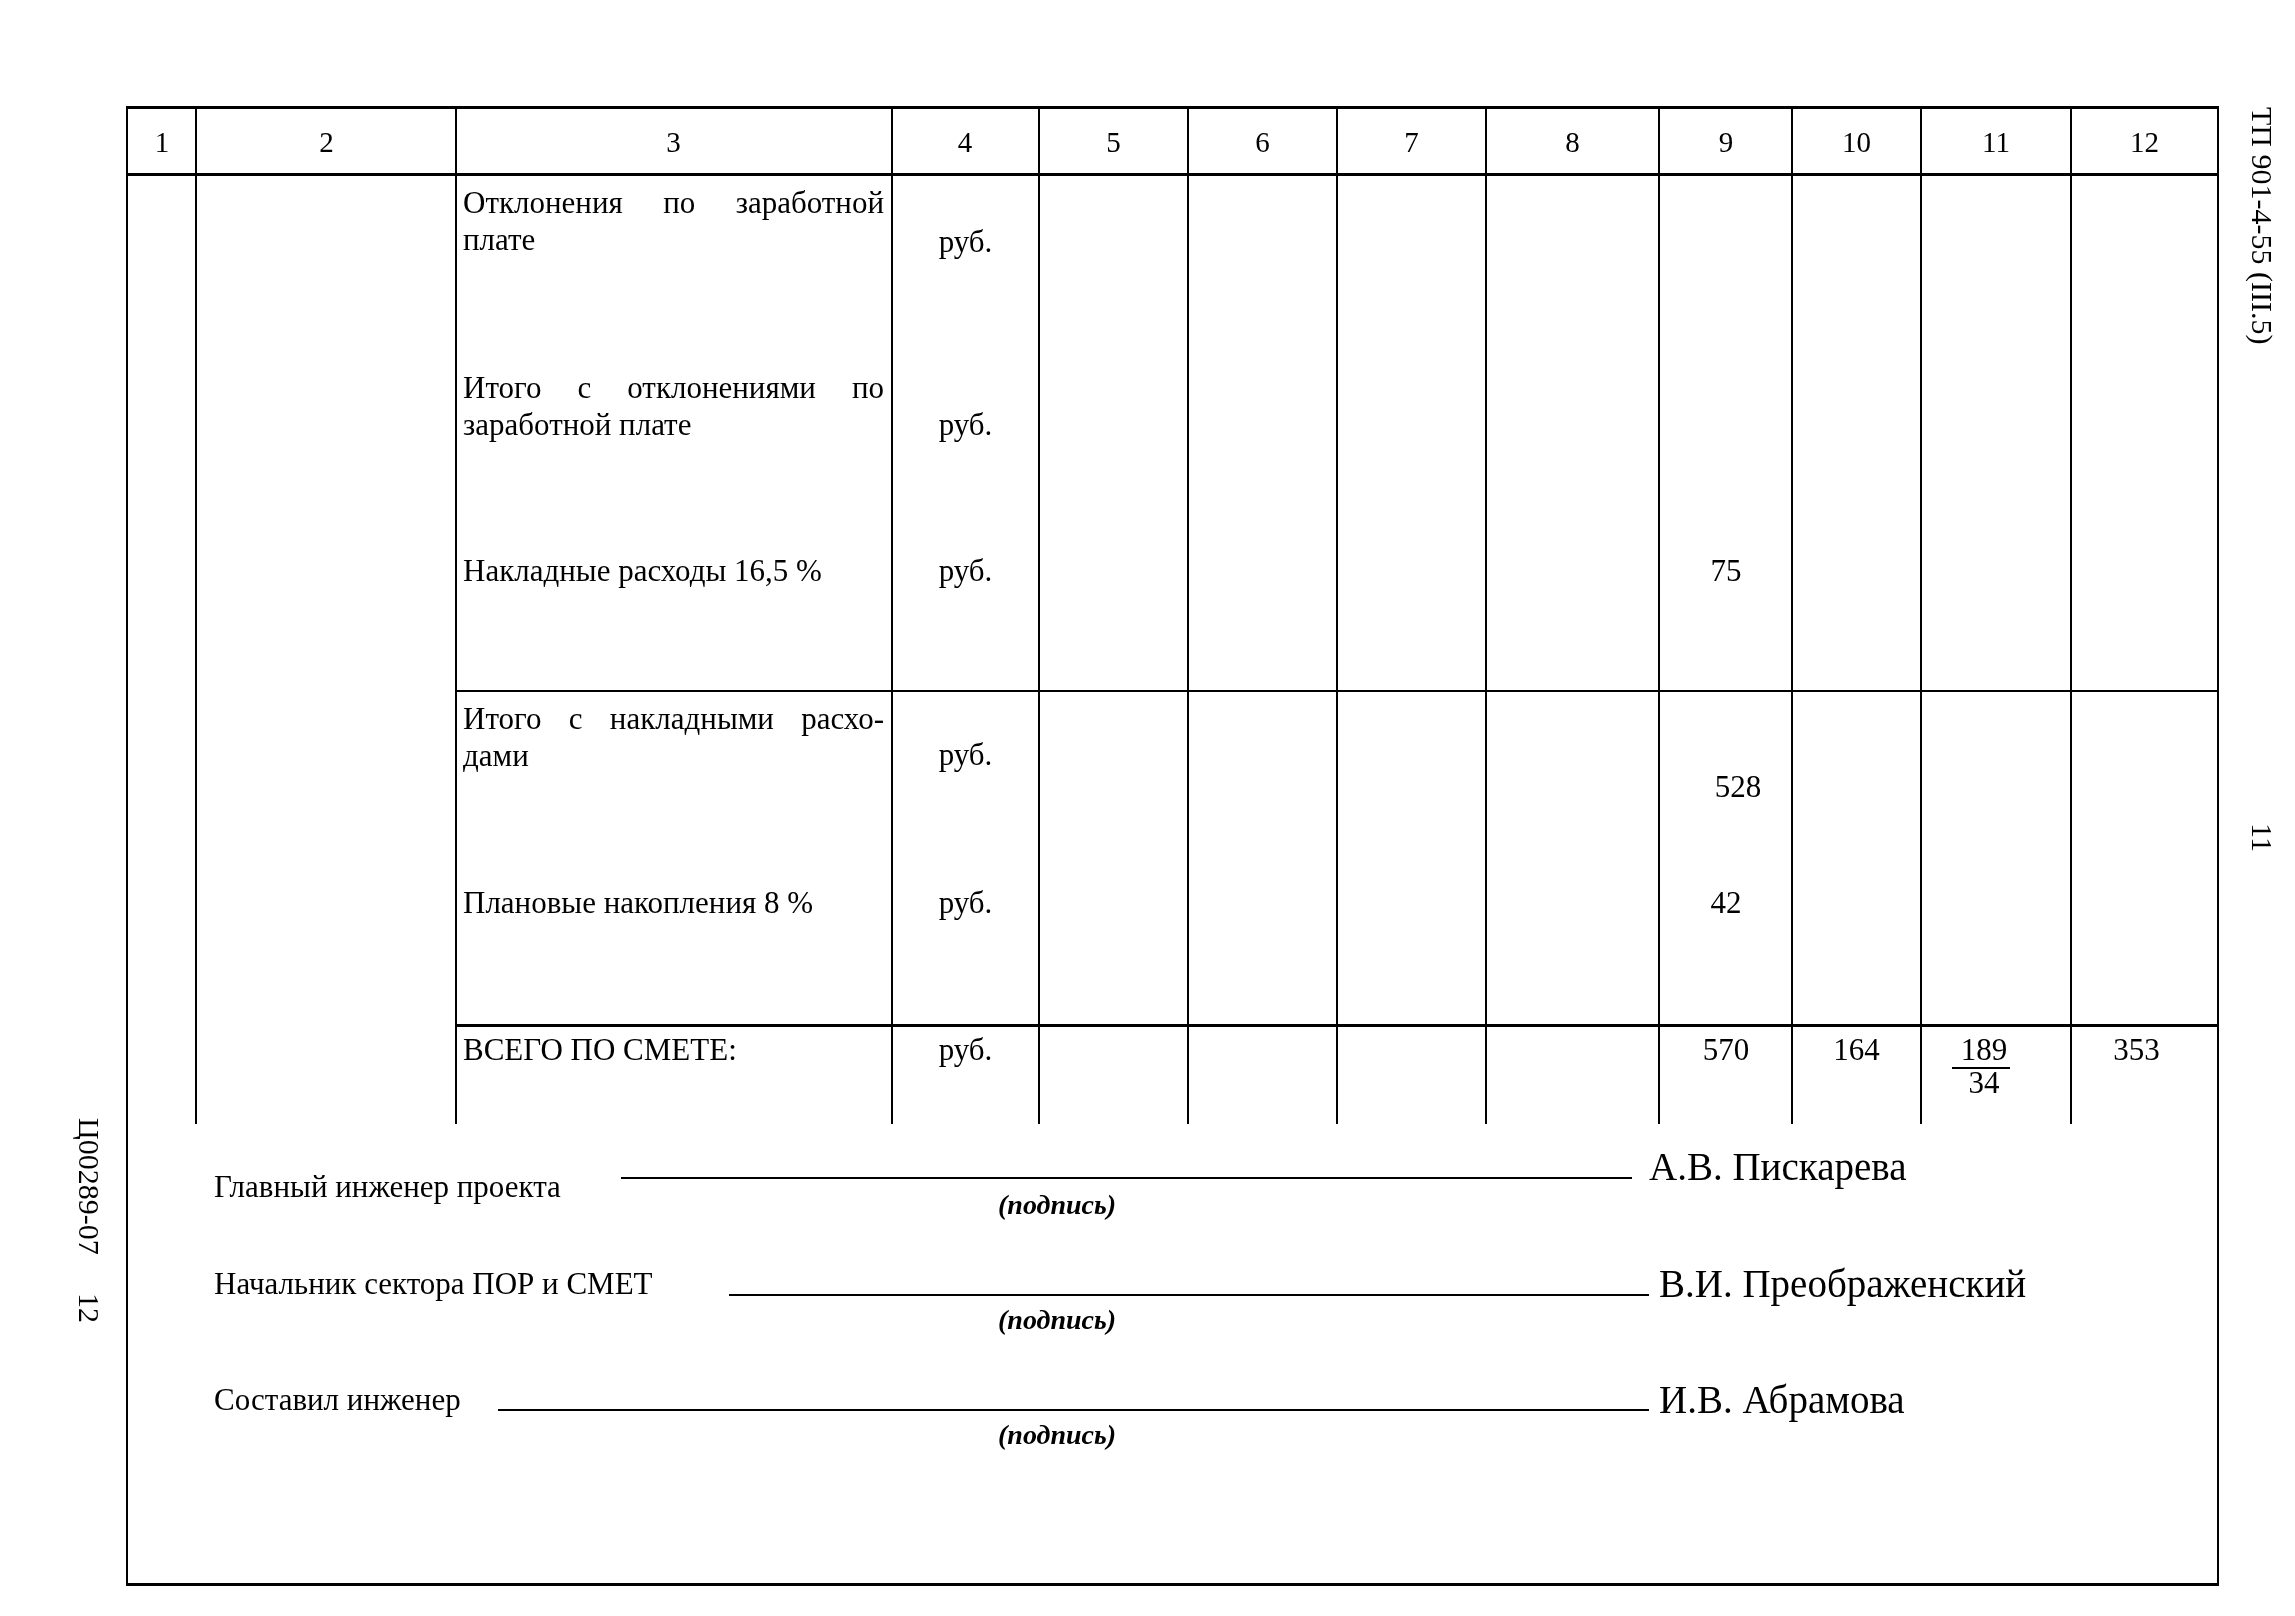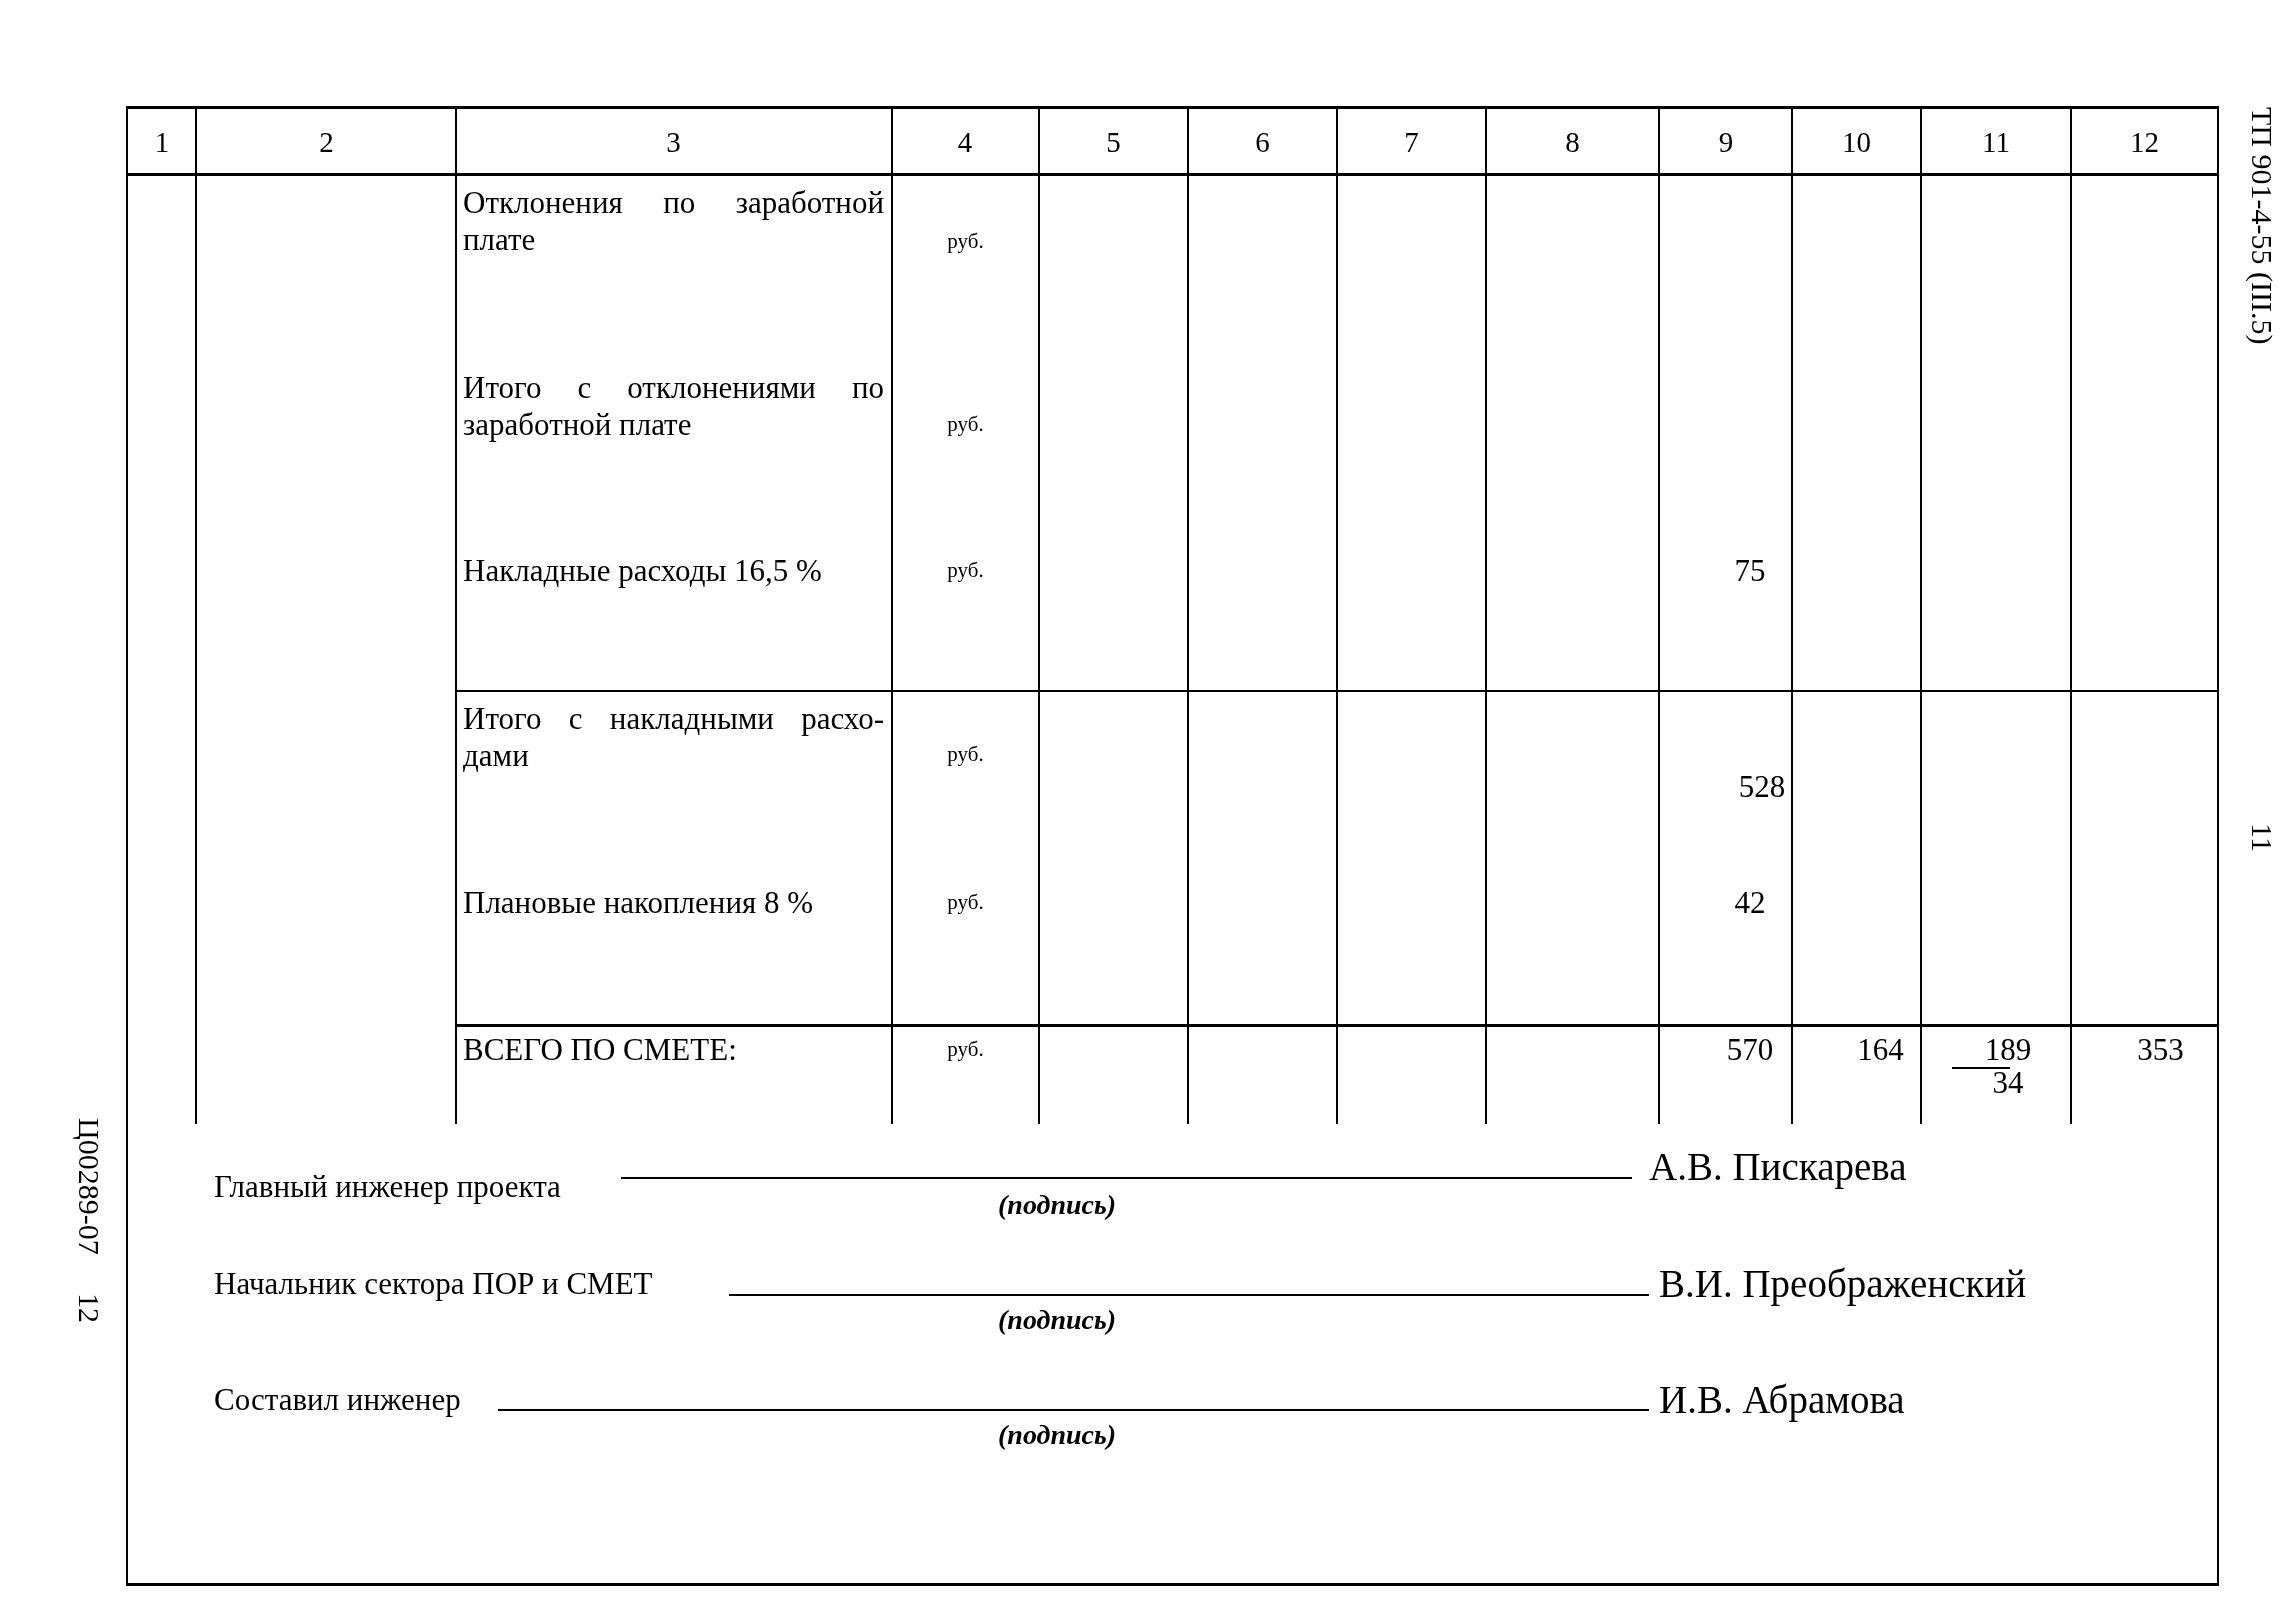--- a/index.html
+++ b/index.html
@@ -3,22 +3,22 @@
 <meta charset="utf-8">
 <style>
   html, body { margin:0; padding:0; background:#ffffff; }
   body { width:2295px; height:1616px; position:relative; overflow:hidden;
          font-family:"Liberation Serif", "DejaVu Serif", serif; color:#000; }
   .hline { position:absolute; background:#000; }
   .vline { position:absolute; background:#000; }
   .hdr { position:absolute; top:109px; height:66px; display:flex; align-items:center; justify-content:center;
          font-size:29px; }
   .desc { position:absolute; left:463px; width:421px; font-size:31px; line-height:37px; text-align:justify; text-align-last:left; }
-  .unit { position:absolute; left:892px; width:147px; text-align:center; font-size:21px; line-height:37px; }
-  .num { position:absolute; text-align:center; font-size:31px; line-height:37px;margin-left:24px; }
+  .unit { position:absolute; left:892px; width:147px; text-align:center; font-size:31px; line-height:37px; }
+  .num { position:absolute; text-align:center; font-size:31px; line-height:37px; }
   .frac-line { position:absolute; background:#000; height:2.3px; }
   .sig-label { position:absolute; font-size:31px; line-height:37px; white-space:nowrap; }
   .sig-line { position:absolute; height:2.3px; background:#000; }
   .sig-name { position:absolute; font-size:39px; line-height:37px; white-space:nowrap; }
   .sig-hint { position:absolute; font-size:28px; font-style:italic; font-weight:bold; line-height:33px; white-space:nowrap; }
   .vert { position:absolute; font-size:30px; white-space:nowrap; transform-origin:0 0; }
 </style>
 </head>
 <body>
 

